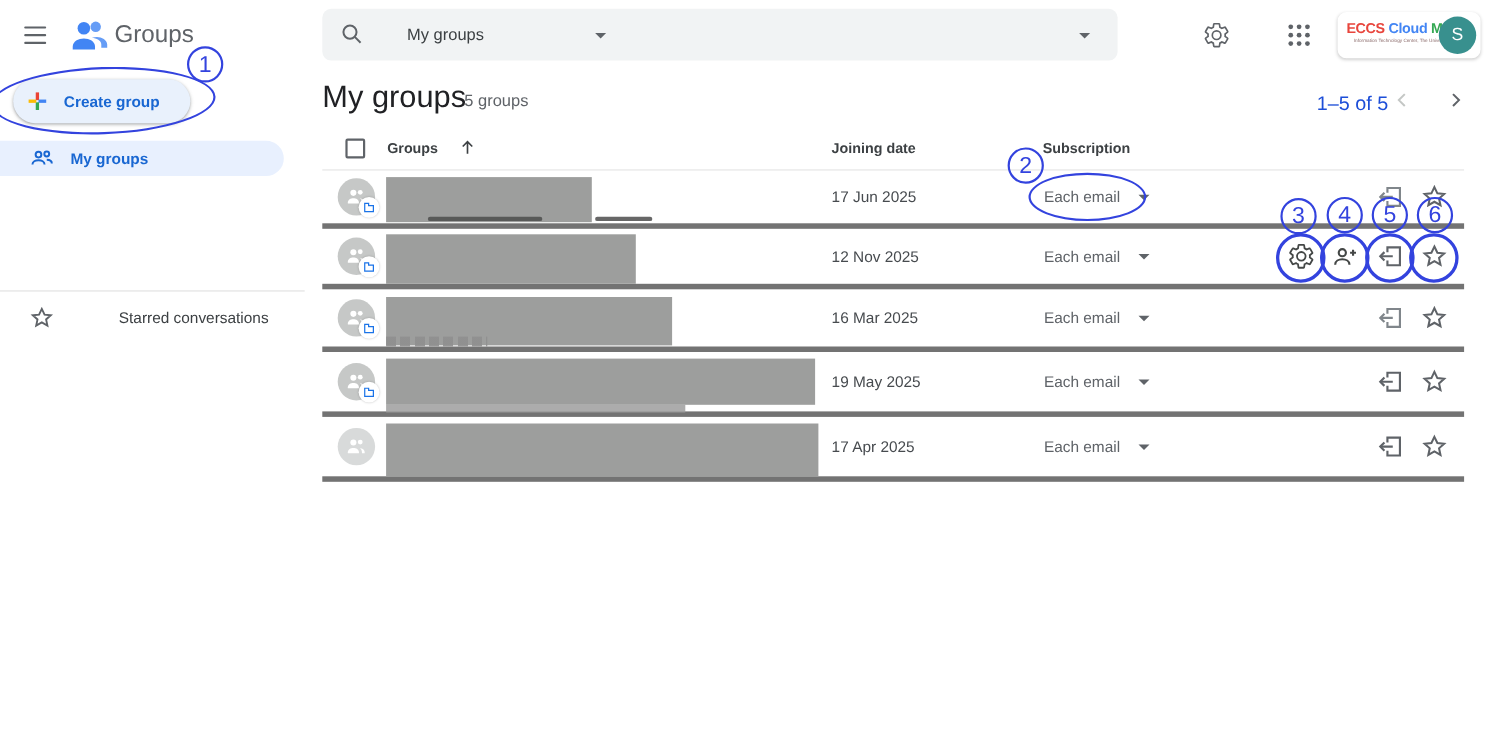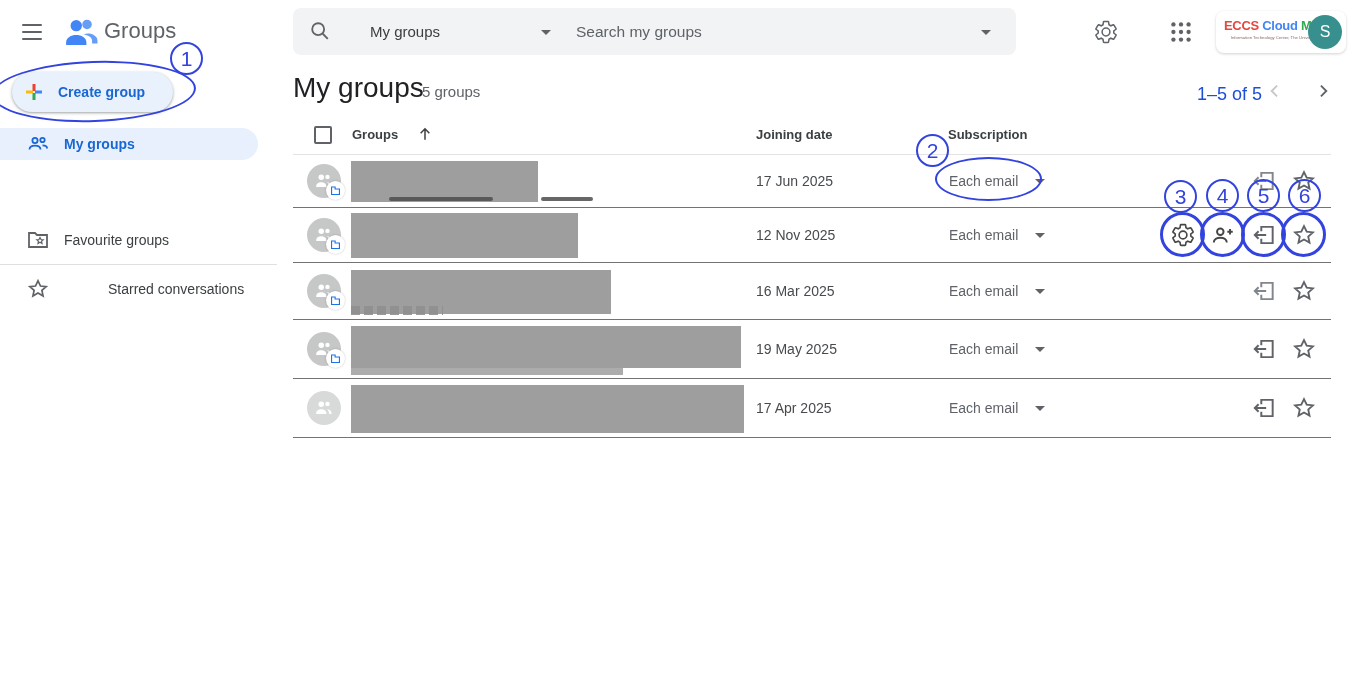--- a/index.html
+++ b/index.html
@@ -54,21 +54,21 @@
   .chev { position:absolute; width:20px; height:20px; top:81px; cursor:pointer; }
   .chev-left { left:1265px; } .chev-right { left:1313px; }
 
   
   .thead { position:absolute; left:293px; top:114px; width:1038px; height:41px; border-bottom:1px solid #e3e3e3; }
   .checkbox { position:absolute; left:21px; top:12px; width:18px; height:18px; border:2px solid #5f6368; border-radius:2px; cursor:pointer; }
   .th { position:absolute; top:13px; font-size:13px; font-weight:bold; color:#3c4043; }
   .th-groups { left:59px; } .th-date { left:463px; } .th-sub { left:655px; }
   .sort-arrow { position:absolute; left:122px; top:10px; width:20px; height:20px; cursor:pointer; }
 
-  .row { position:absolute; left:293px; width:1038px; border-bottom:1px solid #737373; }
+  .row { position:absolute; left:293px; width:1038px; border-bottom:5px solid #737373; }
   .r1 { top:155px; height:53px; } .r2 { top:208px; height:55px; } .r3 { top:263px; height:57px; }
   .r4 { top:320px; height:59px;text-align:center; } .r5 { top:379px; height:59px; }
 
   .gavatar { position:absolute; left:14px; top:50%; transform:translateY(-50%); width:34px; height:34px; border-radius:50%; background:#c6c8c7; }
   .gavatar.light { background:#d8dada; }
   .gavatar svg { position:absolute; left:5px; top:6px; }
   .badge { position:absolute; left:33px; top:50%; margin-top:0px; width:19px; height:19px; border-radius:50%; background:#fff; box-shadow:0 0 2px rgba(0,0,0,.25); display:flex; align-items:center; justify-content:center; }
   .redact { position:absolute; left:58px; background:#9d9e9d; }
   .frag { position:absolute; background:#4c4c4c; height:4px; border-radius:2px; opacity:.85; }
   .cjk-frag { position:absolute; left:58px; height:9px; width:92px;
@@ -112,21 +112,20 @@
   </svg>
   <div class="app-name">Groups</div>
 
   <div class="searchbar">
     <svg class="search-icon" viewBox="0 0 24 24" fill="none" stroke="#5f6368" stroke-width="2">
       <circle cx="10" cy="10" r="6.5"></circle>
         <path d="M15 15l5.5 5.5"></path>
     </svg>
     <div class="scope">My groups</div>
     <div class="caret scope-caret"></div>
-    <input class="search-input" value="" placeholder="Search my groups" style="">
     <div class="caret bar-caret"></div>
   </div>
 
   <svg class="topicon gear-top" viewBox="0 0 24 24" fill="#5f6368">
     <path d="M19.14 12.94c.04-.3.06-.61.06-.94 0-.32-.02-.64-.07-.94l2.03-1.58c.18-.14.23-.41.12-.61l-1.92-3.32c-.12-.22-.37-.29-.59-.22l-2.39.96c-.5-.38-1.03-.7-1.62-.94l-.36-2.54c-.04-.24-.24-.41-.48-.41h-3.84c-.24 0-.43.17-.47.41l-.36 2.54c-.59.24-1.13.57-1.62.94l-2.39-.96c-.22-.08-.47 0-.59.22L2.74 8.87c-.12.21-.08.47.12.61l2.03 1.58c-.05.3-.09.63-.09.94s.02.64.07.94l-2.03 1.58c-.18.14-.23.41-.12.61l1.92 3.32c.12.22.37.29.59.22l2.39-.96c.5.38 1.03.7 1.62.94l.36 2.54c.05.24.24.41.48.41h3.84c.24 0 .44-.17.47-.41l.36-2.54c.59-.24 1.13-.56 1.62-.94l2.39.96c.22.08.47 0 .59-.22l1.92-3.32c.12-.22.07-.47-.12-.61l-2.01-1.58zM12 15.6A3.6 3.6 0 1 1 12 8.4a3.6 3.6 0 0 1 0 7.2z" fill="none" stroke="#5f6368" stroke-width="1.4"></path>
   </svg>
 
   <svg class="topicon apps" viewBox="0 0 24 24" fill="#5f6368">
     <circle cx="5" cy="5" r="2"></circle>
       <circle cx="12" cy="5" r="2"></circle>
@@ -166,27 +165,20 @@
       <circle cx="9" cy="8.5" r="2.6"></circle>
         <path d="M3.5 17.5c0-2.6 2.7-3.9 5.5-3.9s5.5 1.3 5.5 3.9"></path>
       <circle cx="16.5" cy="8" r="2.2"></circle>
         <path d="M16.5 13.3c2.3 0 4.6 1.1 4.6 3.3"></path>
     </svg>
     <span class="nlbl">My groups</span>
   </div>
 
 
 
-  <div class="nav-item" style="top:224px;">
-    <svg class="nicon" viewBox="0 0 24 24" fill="none" stroke="#5f6368" stroke-width="1.8">
-      <path d="M3 19V5h6l2 2h10v12z"></path>
-      <path d="M14 9.5l1 2 2.2.2-1.7 1.5.5 2.2-2-1.2-2 1.2.5-2.2-1.7-1.5 2.2-.2z" stroke-width="1.2"></path>
-    </svg>
-    <span class="nlbl">Favourite groups</span>
-  </div>
 
   <div class="side-divider"></div>
 
   <div class="nav-item" style="top:273px;gap:44px;">
     <svg class="nicon" viewBox="0 0 24 24" fill="none" stroke="#5f6368" stroke-width="1.7">
       <path d="M12 3.8l2.5 5.2 5.7.6-4.3 3.8 1.2 5.6L12 16.1 6.9 19l1.2-5.6-4.3-3.8 5.7-.6z"></path>
     </svg>
     <span class="nlbl">Starred conversations</span>
   </div>
 

